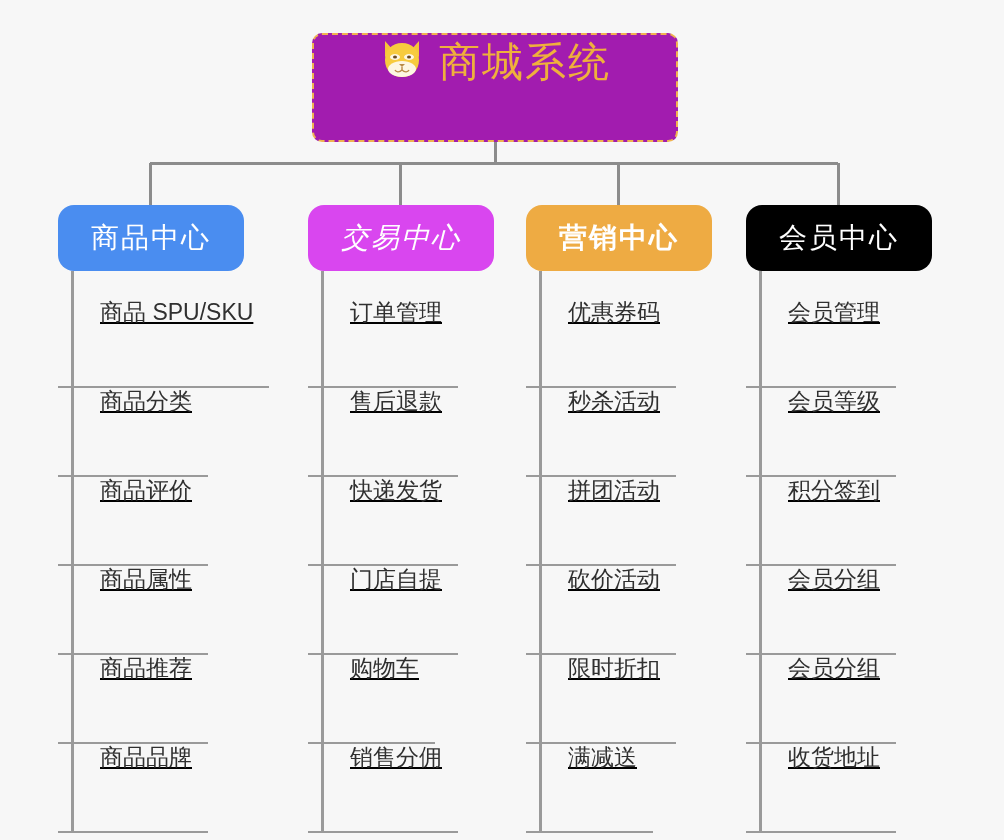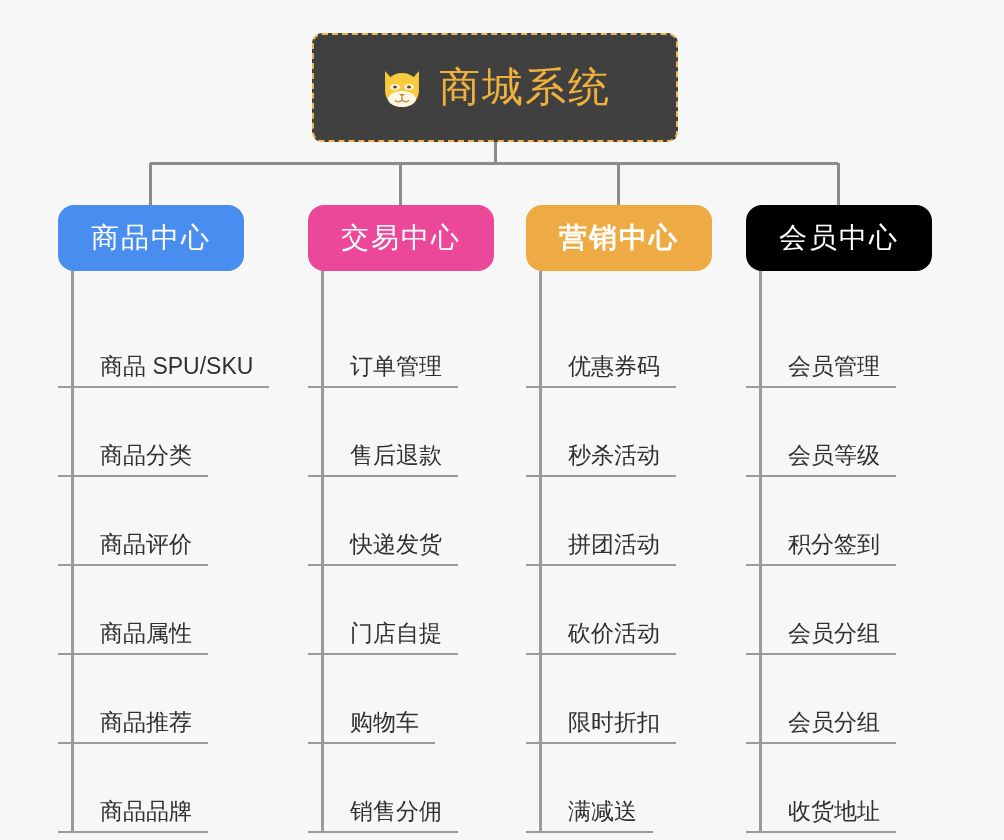--- a/index.html
+++ b/index.html
@@ -21,25 +21,25 @@
   }
 
   
   .root-node {
     position: absolute;
     left: 312px;
     top: 33px;
     width: 366px;
     height: 109px;
     box-sizing: border-box;
-    background: #404040;
+    background: #a21caf;
     border: 2px dashed #f0b450;
     border-radius: 10px;
     display: flex;
-    align-items: center;
+    align-items: flex-start;
     justify-content: center;
     gap: 14px;
   }
   .root-emoji {
     font-size: 40px;
     line-height: 1;
     display: block;
     width: 46px;
     height: 46px;
     position: relative;
@@ -94,40 +94,40 @@
     left: 13px;
     top: 0;
     width: 3px;
     background: #9a9a9a;
   }
   .leaf {
     position: relative;
     height: 89px;
     box-sizing: border-box;
     display: flex;
-    align-items: flex-end;
+    text-decoration: underline;
   }
   .leaf-label {
     font-size: 23px;
     color: #303030;
     white-space: nowrap;
     padding: 0 16px 7px 42px;
     border-bottom: 2px solid #9a9a9a;
     display: inline-block;
     line-height: 1.15;
   }
 
   
   #branch-0 { left: 58px;  width: 186px; }
   #branch-1 { left: 308px; width: 186px; }
   #branch-2 { left: 526px; width: 186px; }
   #branch-3 { left: 746px; width: 186px; }
 
   #branch-0 .branch-header { background: #4a8df0; }
-  #branch-1 .branch-header { background: #ec4899; }
+  #branch-1 .branch-header { background: #d946ef; font-style: italic; }
   #branch-2 .branch-header { background: #eeab43; font-weight: bold; }
   #branch-3 .branch-header { background: #000000; }
 </style>
 </head>
 <body>
 
 <div id="mindmap">
 
   <div class="root-node">
     <span class="root-emoji">

